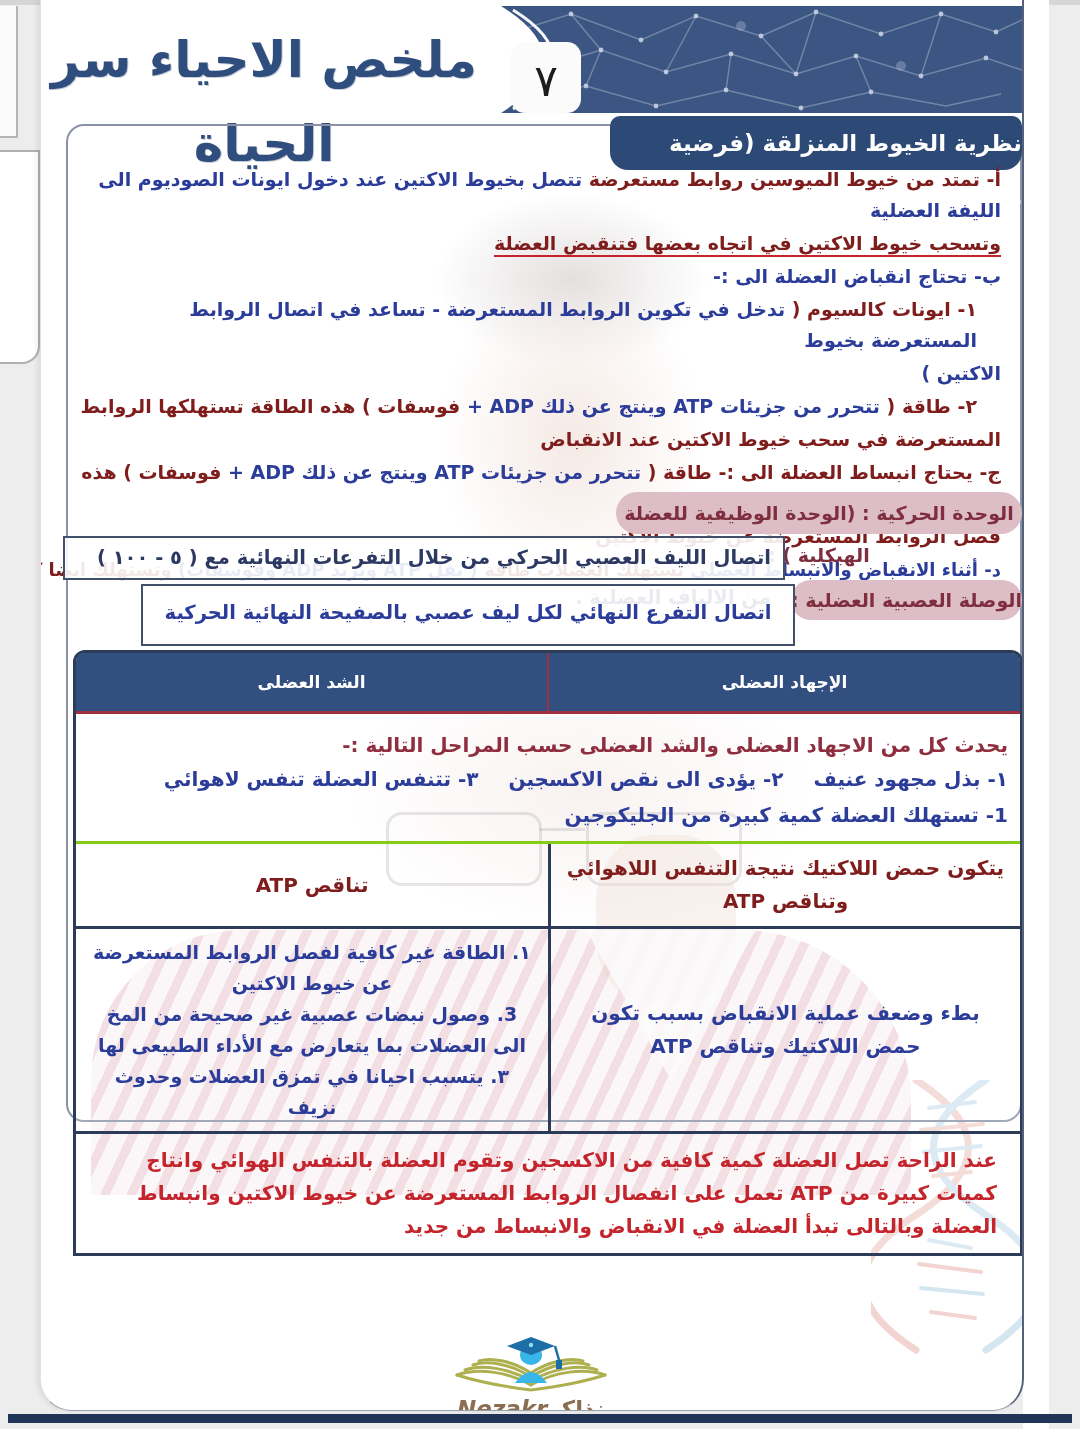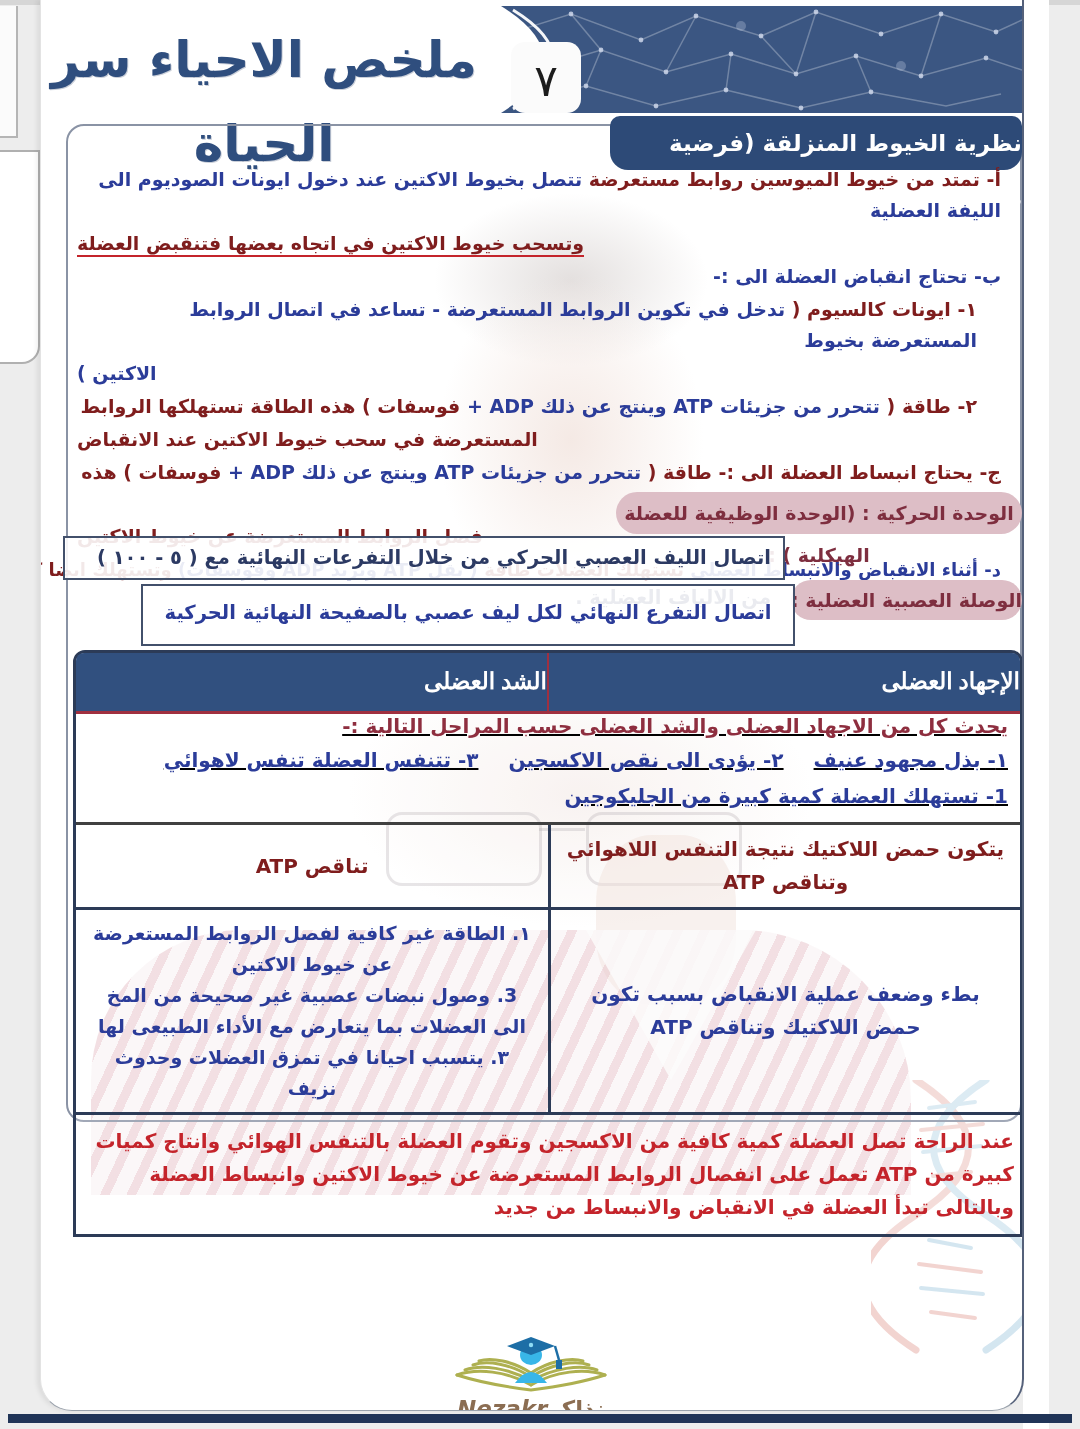--- a/index.html
+++ b/index.html
@@ -20,50 +20,50 @@
   
   .hdr-svg{left:0;top:6px;}
   .hdr-title{left:8px;top:18px;width:430px;height:84px;line-height:84px;text-align:center;
              font-size:50px;font-weight:800;color:#2f4e7e;text-shadow:1px 1px 0 rgba(40,60,100,.25);}
   
   .content-box{left:25px;top:124px;width:952px;height:994px;border:2px solid #8a93a5;border-radius:18px;}
   .title-badge{left:569px;top:116px;width:412px;height:54px;background:#2d4a77;color:#fff;
                border-radius:10px 10px 18px 18px;font-size:23px;font-weight:800;text-align:right;line-height:54px;}
   .paras{left:36px;top:164px;width:924px;text-align:right;font-weight:800;}
   .ln{font-size:19px;line-height:31px;margin-bottom:2px;}
-  .ctr{text-align:left;}
+  .ctr{text-align:right;}
   .ind{padding-right:24px;}
   .red{color:#7f1d1d;} .blu{color:#2b3c99;} .nav{color:#2c3a63;}
   .uline{border-bottom:2.5px solid #c4242b;padding-bottom:1px;}
   .d-line{font-size:18px;white-space:nowrap;}
   
   .pill{background:#ddbec6;border-radius:21px;color:#7e2e3f;font-weight:800;text-align:center;}
   .motor-badge{left:575px;top:492px;width:406px;height:42px;font-size:19px;line-height:42px;}
   .motor-def{left:22px;top:536px;width:722px;height:44px;border:2px solid #42506b;background:rgba(255,255,255,.9);
              font-size:19.5px;font-weight:800;line-height:40px;text-align:right;padding:0 12px;box-sizing:border-box;}
   .junc-badge{left:750px;top:580px;width:231px;height:40px;font-size:19px;line-height:40px;}
   .junc-def{left:100px;top:584px;width:650px;height:58px;border:2px solid #42506b;background:rgba(255,255,255,.9);
             font-size:19.5px;font-weight:800;line-height:54px;text-align:center;}
   
   .mtable{left:32px;top:650px;width:944px;border:3px solid #2c3b57;border-radius:12px 12px 0 0;
           font-weight:800;background:rgba(255,255,255,0.2);}
   .thead{display:flex;height:58px;background:#31507f;border-bottom:3px solid #a03040;border-radius:8px 8px 0 0;}
-  .th{width:50%;color:#fff;font-size:23px;line-height:58px;font-family:Liberation Serif, serif;}
+  .th{width:50%;color:#fff;font-size:17px;text-align:center;line-height:58px;}
   .th-first{border-left:2px solid #a03040;}
-  .trow1{padding:0 12px 10px;border-bottom:3px solid #404040;text-decoration:underline;}
+  .trow1{padding:19px 12px 10px;border-bottom:3px solid #84cc16;}
   .stages-head{color:#8e2e3f;font-size:20px;text-align:right;margin-bottom:6px;}
   .stages-list{display:flex;flex-wrap:wrap;column-gap:30px;row-gap:4px;color:#2b3c99;font-size:20px;line-height:32px;}
   .flexrow{display:flex;}
   .cell{width:50%;display:flex;align-items:center;justify-content:center;padding:8px 12px;box-sizing:border-box;
         text-align:center;font-size:20px;line-height:33px;}
   .cell-first{border-left:3px solid #2c3b57;}
   .trow2{border-bottom:3px solid #2c3b57;min-height:78px;}
   .trow3{border-bottom:3px solid #2c3b57;min-height:150px;}
   .effects div{line-height:31px;font-size:19px;}
-  .trow4{padding:10px 6px;color:#c4242b;font-size:20px;text-align:right;line-height:33px;}
+  .trow4{padding:10px 23px;color:#c4242b;font-size:20px;text-align:right;line-height:33px;}
   
   .photo{pointer-events:none;}
   .hair{left:340px;top:160px;width:380px;height:240px;border-radius:50%;
         background:radial-gradient(closest-side,rgba(205,198,196,.55),rgba(205,198,196,0) 72%);}
   .face{left:360px;top:225px;width:340px;height:430px;border-radius:50%;
         background:radial-gradient(closest-side,rgba(242,228,222,.8),rgba(242,228,222,0) 78%);}
   .shoulders{left:250px;top:630px;width:580px;height:330px;border-radius:50%;
         background:radial-gradient(closest-side,rgba(240,227,222,.55),rgba(240,227,222,0) 80%);}
   .glasses{left:345px;top:812px;width:390px;height:80px;display:flex;gap:44px;}
   .lens{width:150px;height:68px;border:3px solid rgba(150,140,148,.28);border-radius:16px;}

